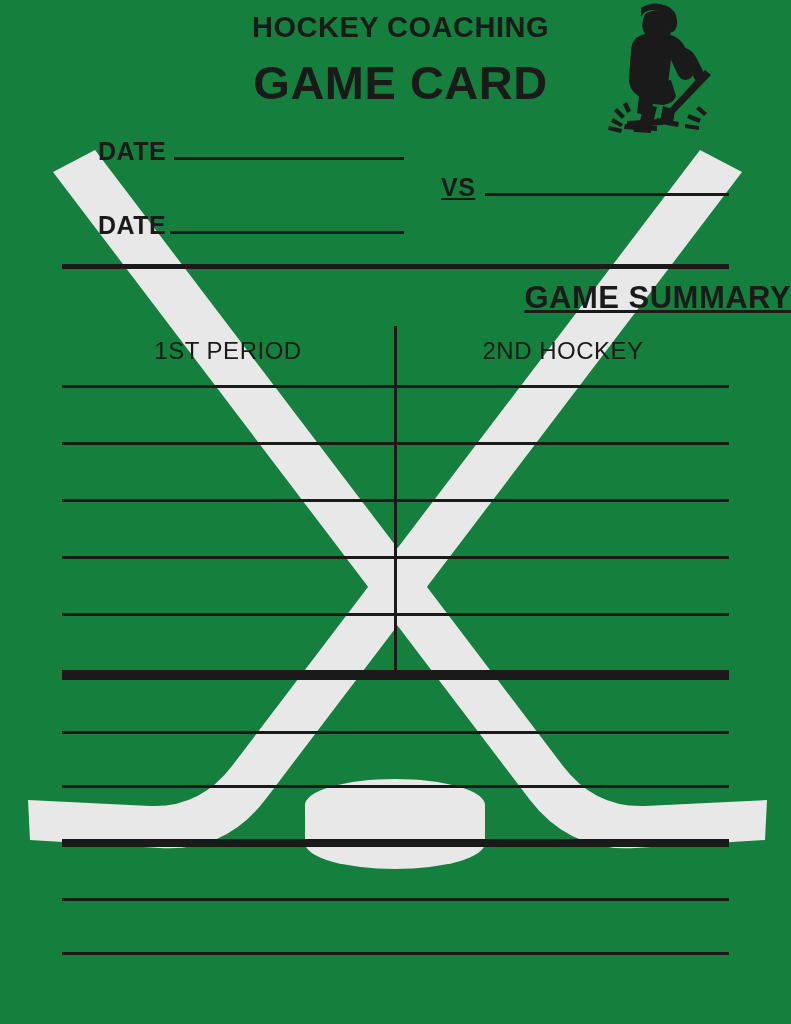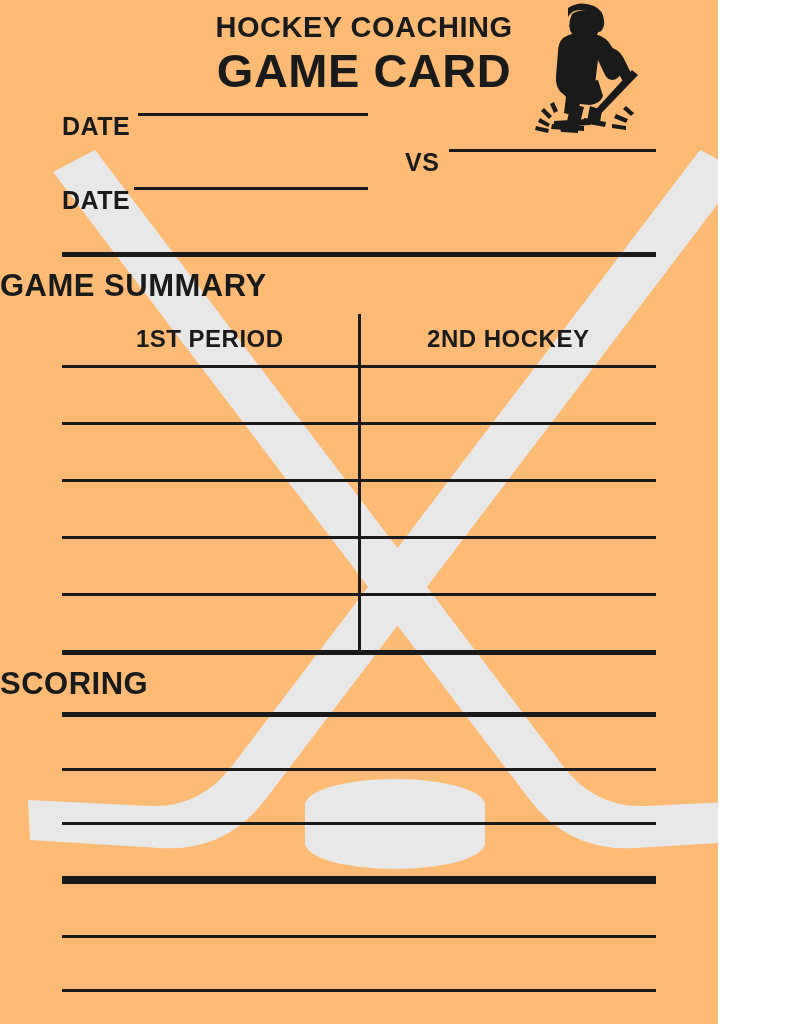--- a/index.html
+++ b/index.html
@@ -6,24 +6,24 @@
     margin: 0;
     padding: 0;
     background: #ffffff;
   }
   body {
     font-family: "Liberation Sans", sans-serif;
     color: #1a1a1a;
   }
   .page {
     position: relative;
-    width: 718px;
+    width: 791px;
     height: 1024px;
     overflow: hidden;
-    background: #fdba74;
+    background: #15803d;
   }
 
   
   .watermark {
     position: absolute;
     left: 0;
     top: 0;
     width: 791px;
     height: 1024px;
     pointer-events: none;
@@ -43,96 +43,99 @@
     letter-spacing: 0.5px;
     line-height: 1.05;
     margin: 0;
     padding-left: 10px;
   }
   .title-lg {
     font-size: 47px;
     font-weight: bold;
     letter-spacing: 0.5px;
     line-height: 1.05;
-    margin: 4px;
+    margin: 16px;
     padding-left: 10px;
   }
   .player-logo {
     position: absolute;
     right: 62px;
     top: 0px;
     width: 140px;
     height: 135px;
   }
 
   
   .meta {
     position: relative;
     z-index: 2;
     margin-top: 16px;
     padding: 0 62px;
   }
   .meta-row {
     display: flex;
+    align-items: flex-end;
     height: 42px;
+    margin-left: 36px;
   }
   .meta-label {
     font-size: 25px;
     font-weight: bold;
     letter-spacing: 0.5px;
     white-space: nowrap;
   }
   .blank {
     border-bottom: 3px solid #1a1a1a;
     height: 1px;
     margin-bottom: 6px;
   }
   .blank.date  { width: 230px; margin-left: 8px; }
   .blank.team  { width: 234px; margin-left: 4px; }
   .blank.vs    { width: 255px; margin-left: 10px; }
-  .meta-row.vs-row { justify-content: flex-start; padding-left: 343px; margin-top: -6px; }
+  .meta-row.vs-row { justify-content: flex-start; padding-left: 343px; margin-top: -6px; text-decoration: underline; }
   .meta-row.team-row { margin-top: -4px; }
 
   
   .rule-thick {
     position: relative;
     z-index: 2;
     height: 0;
     border-top: 5px solid #1a1a1a;
     margin: 0 62px;
   }
 
   
   .section-title {
     position: relative;
     z-index: 2;
-    text-align: left;
+    text-align: right;
     font-size: 31px;
     font-weight: bold;
     letter-spacing: 0.5px;
     padding: 11px 0 10px 0;
+    text-decoration: underline;
   }
 
   
   .summary {
     position: relative;
     z-index: 2;
     margin: 0 62px;
   }
   .summary-head {
     display: flex;
     border-bottom: 3px solid #1a1a1a;
   }
   .summary-head .cell {
     flex: 1;
     text-align: center;
     font-size: 24px;
-    font-weight: bold;
-    letter-spacing: 0.5px;
-    padding: 11px 0 12px 0;
+    font-weight: normal;
+    letter-spacing: 0.5px;
+    padding: 11px 0 20px 0;
   }
   .summary-head .cell.left { border-right: 3px solid #1a1a1a; }
   .summary-row {
     display: flex;
     height: 54px;
     border-bottom: 3px solid #1a1a1a;
   }
   .summary-row .cell { flex: 1; }
   .summary-row .cell.left { border-right: 3px solid #1a1a1a; }
   .summary-row.last { border-bottom: 5px solid #1a1a1a; }
@@ -247,21 +250,20 @@
     <div class="summary-row">
       <div class="cell left"></div>
       <div class="cell"></div>
     </div>
     <div class="summary-row last">
       <div class="cell left"></div>
       <div class="cell"></div>
     </div>
   </div>
 
-  <div class="section-title">SCORING</div>
 
   <div class="lines">
     <div class="write-line first"></div>
     <div class="write-line"></div>
     <div class="write-line"></div>
   </div>
 
 
   <div class="lines">
     <div class="write-line first"></div>

